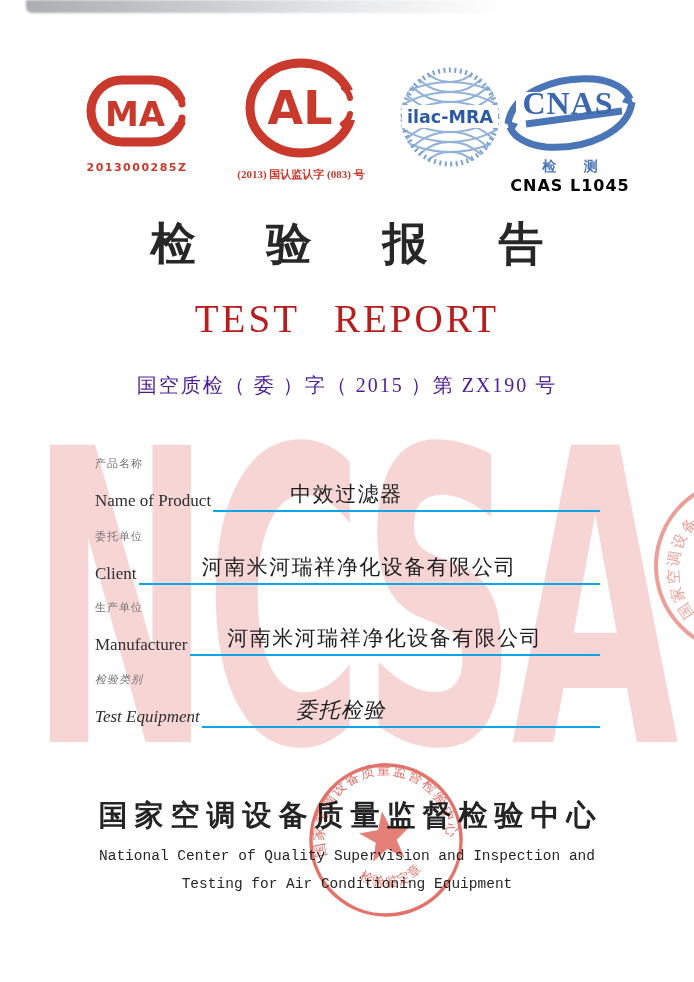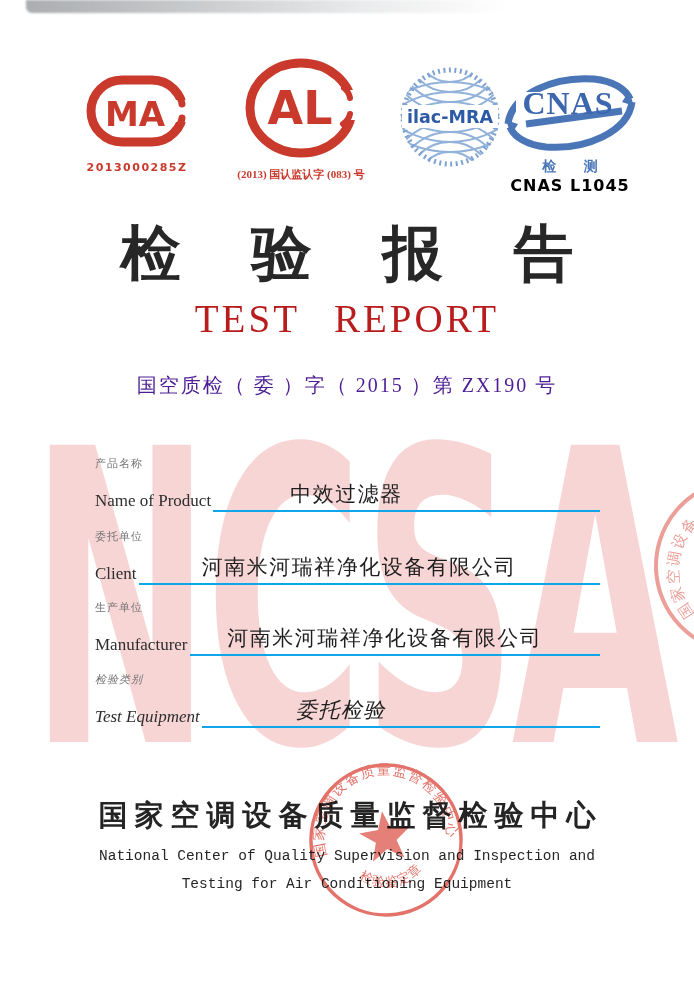--- a/index.html
+++ b/index.html
@@ -30,21 +30,21 @@
   .logo-ilac{left:396px;top:64px;width:108px;}
   .logo-cnas{left:496px;top:72px;width:148px;}
   .cma-num{margin-top:7px;font-family:"DejaVu Sans",sans-serif;font-weight:bold;font-size:11px;letter-spacing:1.5px;color:#c9392c;}
   .cal-cap{margin-top:3px;font-size:11px;font-weight:bold;color:#c9392c;white-space:nowrap;}
   .cnas-cn{margin-top:2px;font-size:14px;color:#4a76b8;letter-spacing:12px;padding-left:12px;font-weight:bold;}
   .cnas-code{font-family:"DejaVu Sans",sans-serif;font-weight:bold;font-size:16px;letter-spacing:1px;color:#000000;}
   
   .title-cn{
     position:absolute;top:214px;left:0;width:100%;z-index:2;text-align:center;
     font-family:"Liberation Sans",sans-serif;font-weight:bold;
-    font-size:60px;letter-spacing:71px;padding-left:71px;box-sizing:border-box;
+    font-size:45px;letter-spacing:71px;padding-left:71px;box-sizing:border-box;
     color:#272727;white-space:nowrap;
   }
   .title-en{
     position:absolute;top:296px;left:0;width:100%;z-index:2;text-align:center;
     font-size:39px;letter-spacing:3px;word-spacing:22px;color:#b91c1c;
   }
   .report-no{
     position:absolute;top:372px;left:0;width:100%;z-index:2;text-align:center;
     font-size:20px;letter-spacing:2px;color:#4c1d95;white-space:nowrap;
   }

